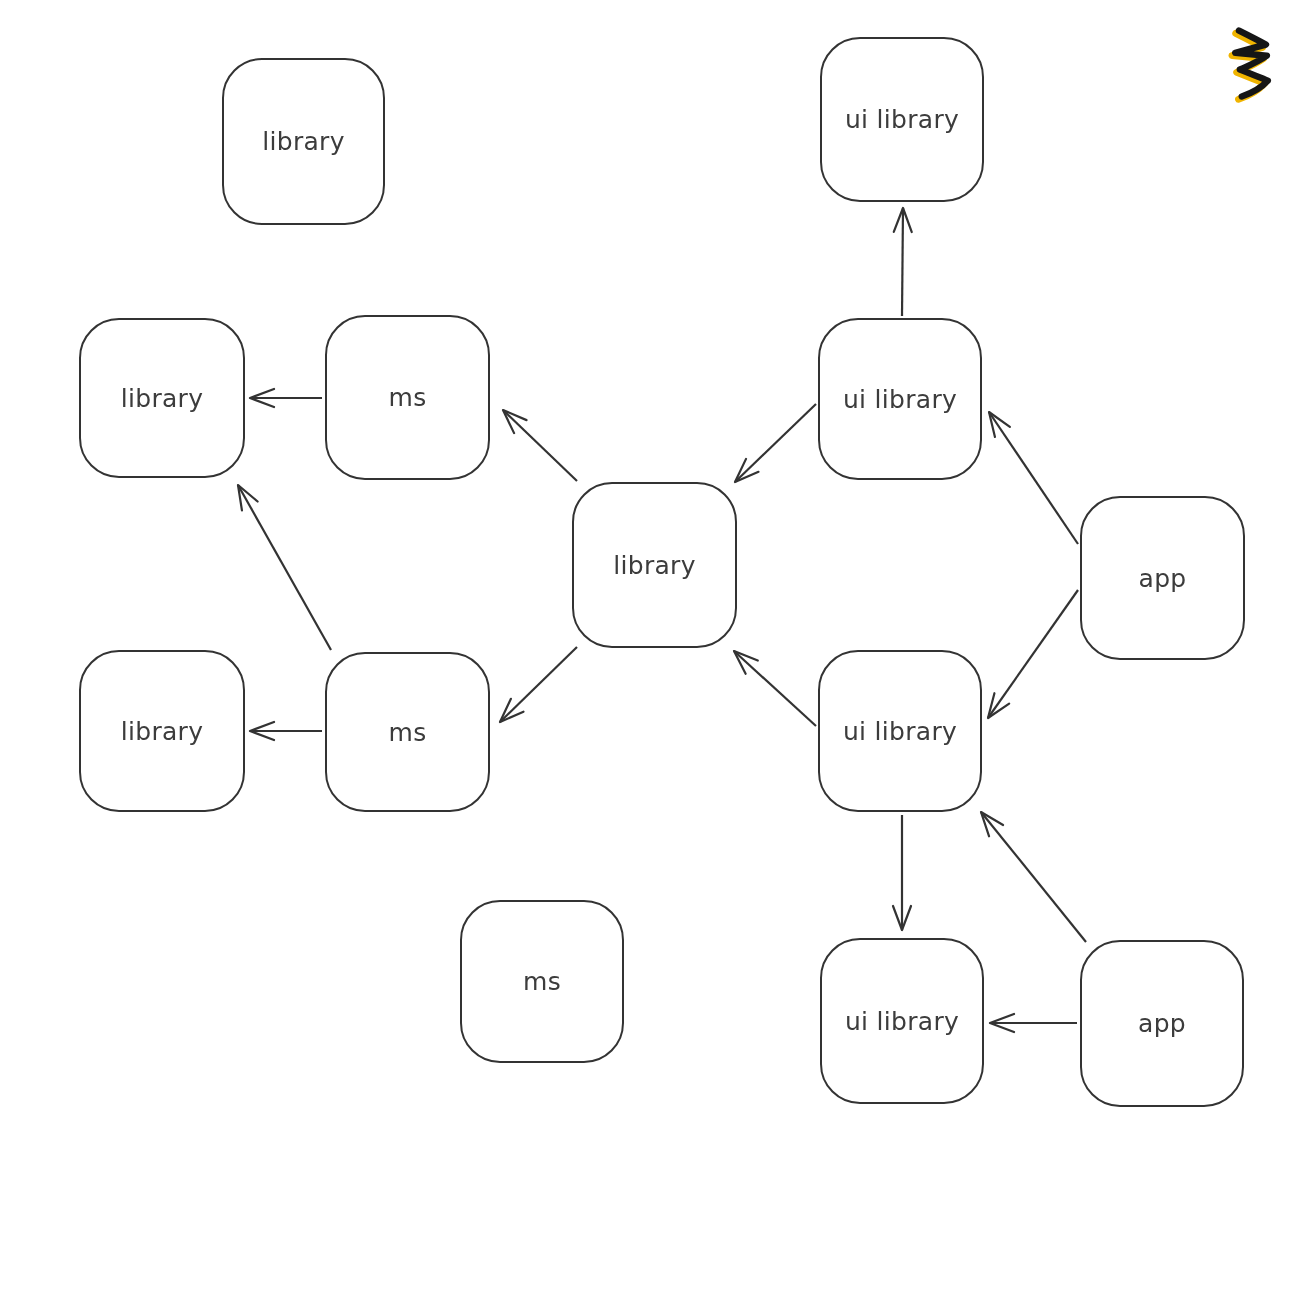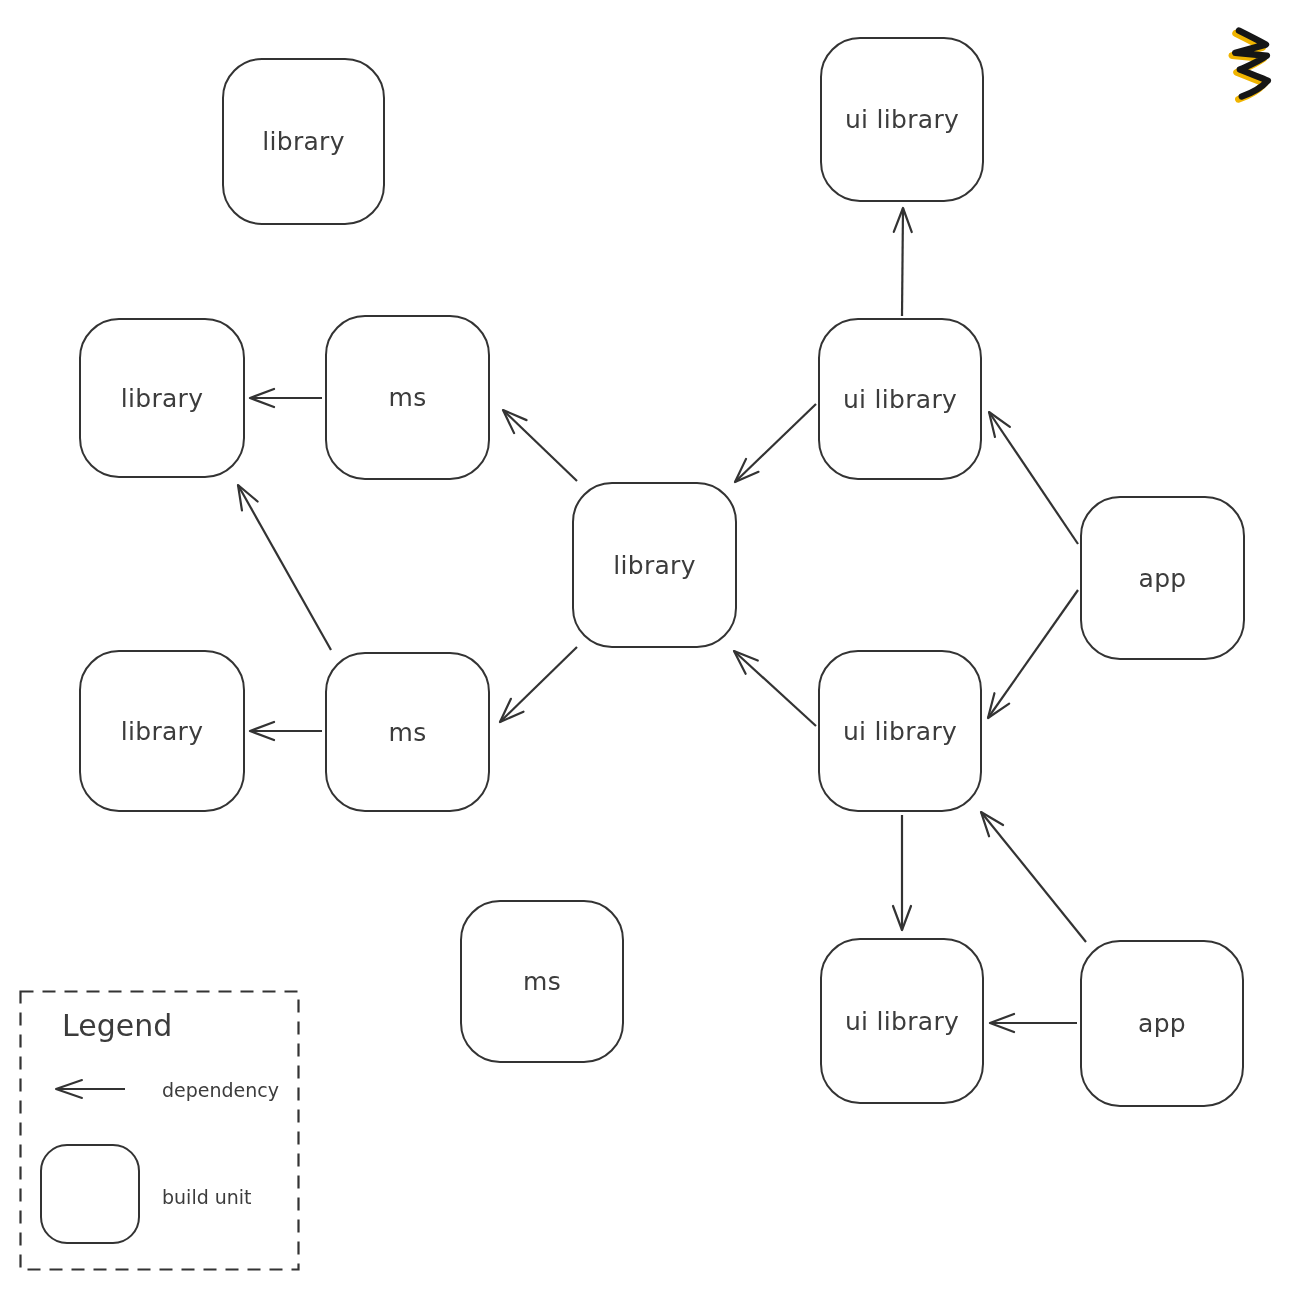--- a/index.html
+++ b/index.html
@@ -165,39 +165,20 @@
         <span class="node-label">ms</span>
       </div>
       <div class="node" style="left: 820px; top: 938px; width: 164px; height: 166px;">
         <span class="node-label">ui library</span>
       </div>
       <div class="node" style="left: 1080px; top: 940px; width: 164px; height: 167px;">
         <span class="node-label">app</span>
       </div>
     </div>
 
-  <div class="legend">
-    <svg class="legend-border" viewBox="0 0 281 281" xmlns="http://www.w3.org/2000/svg">
-      <rect x="1.5" y="1.5" width="278" height="278" fill="none" stroke="#333333" stroke-width="2.2" stroke-dasharray="13 9"></rect>
-    </svg>
-    <div class="legend-title">Legend</div>
-
-    <div>
-      <svg class="legend-arrow" viewBox="0 0 76 26" xmlns="http://www.w3.org/2000/svg">
-        <path d="M74 13 L7 13" fill="none" stroke="#333333" stroke-width="2"></path>
-        <path d="M31 4 L5 13 L31 22" fill="none" stroke="#333333" stroke-width="2" stroke-linecap="round" stroke-linejoin="round"></path>
-      </svg>
-      <span class="legend-label-dependency">dependency</span>
-    </div>
-
-    <div>
-      <div class="legend-box"></div>
-      <span class="legend-label-build-unit">build unit</span>
-    </div>
-  </div>
 
   <svg class="logo" viewBox="0 0 56 84" xmlns="http://www.w3.org/2000/svg">
     <g transform="translate(-3.5,3)">
       <path id="logo-accent-path" d="M14 6 C24 11 34 16 43 21 L10 30 L44 33 C34 40 24 44 15 48 C27 53 38 57 45 60 C37 69 26 74 17 77" fill="none" stroke="#f0b400" stroke-width="7.5" stroke-linecap="round" stroke-linejoin="round"></path>
     </g>
     <path id="logo-main-path" d="M14 6 C24 11 34 16 43 21 L10 30 L44 33 C34 40 24 44 15 48 C27 53 38 57 45 60 C37 69 26 74 17 77" fill="none" stroke="#161616" stroke-width="7" stroke-linecap="round" stroke-linejoin="round"></path>
   </svg>
 
 </div>
 

